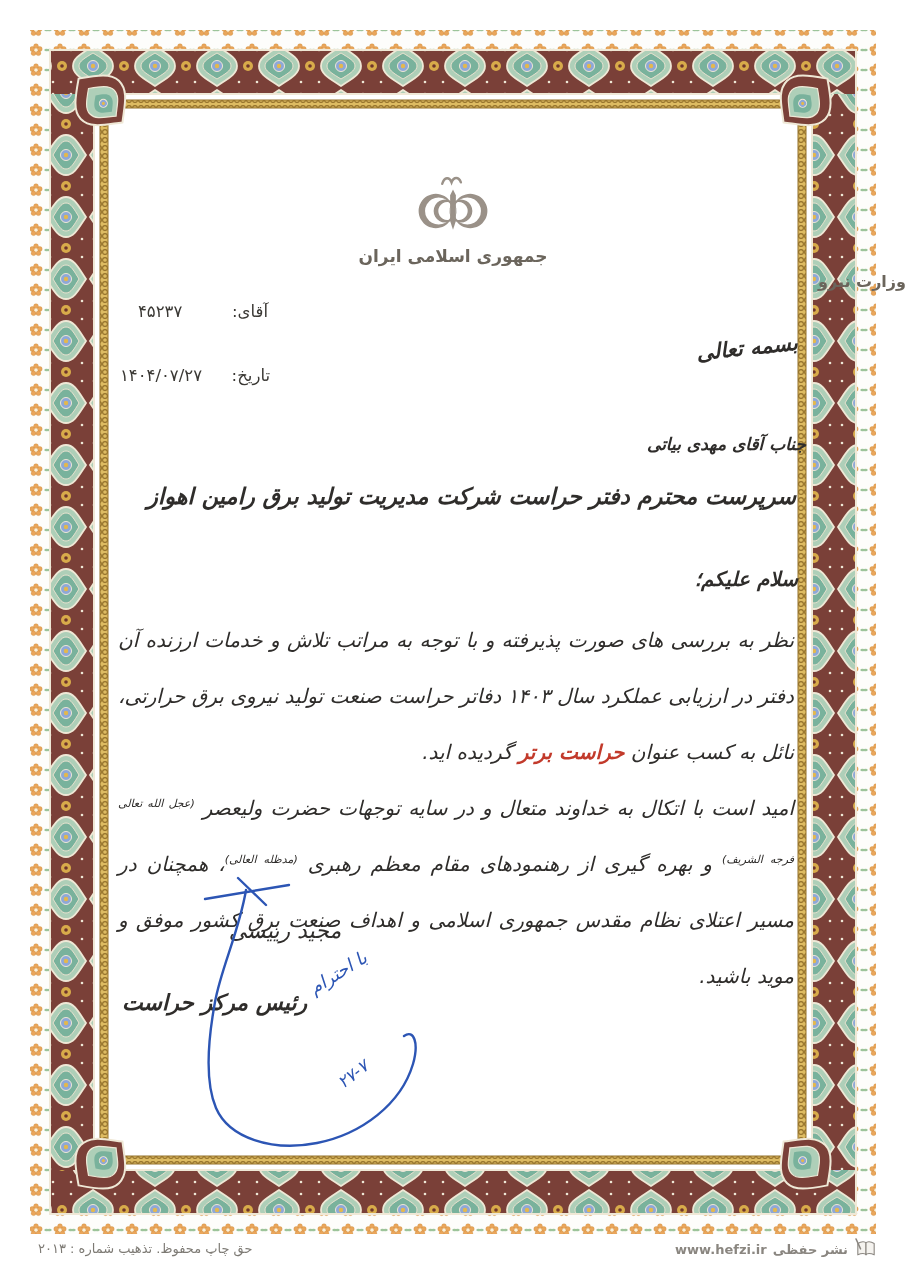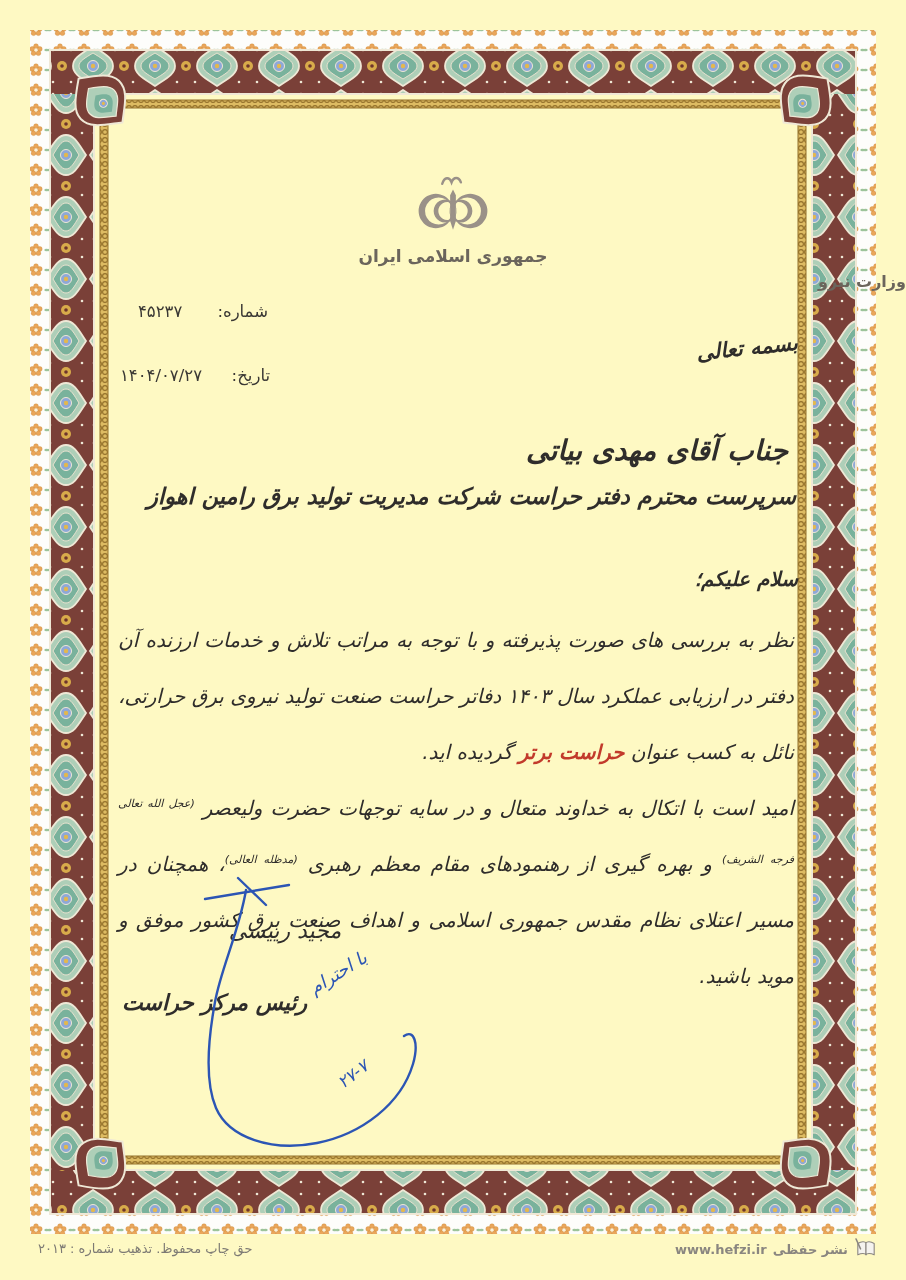--- a/index.html
+++ b/index.html
@@ -1,32 +1,32 @@
 <!DOCTYPE html>
 <html lang="fa"><head>
 <meta charset="utf-8">
 <style>
   html,body{margin:0;padding:0;background:#e9e9e7;}
   .page{
     position:relative;width:906px;height:1280px;margin:0 auto;
-    background:#fef9c3;overflow:hidden;
+    background:#ffffff;overflow:hidden;
     font-family:"DejaVu Sans",sans-serif;color:#2f2d2b;
   }
   .frame{position:absolute;top:0;left:0;pointer-events:none;}
   .emblem{position:absolute;top:172px;left:50%;transform:translateX(-50%);}
   .org-line{position:absolute;left:0;right:0;text-align:center;color:#6b655c;font-weight:bold;}
   .country{top:246px;font-size:17px;letter-spacing:1px;}
   .ministry{top:272px;font-size:16px;letter-spacing:2px;text-align:right;}
   .meta-row{position:absolute;direction:rtl;display:flex;align-items:baseline;gap:14px;font-size:16.5px;color:#3a3834;}
   .meta-num{top:302px;left:138px;width:130px;justify-content:space-between;}
   .meta-date{top:366px;left:120px;width:150px;justify-content:space-between;}
   .callig{font-style:italic;}
   .besmeleh{position:absolute;top:336px;left:672px;width:150px;text-align:center;
     font-size:21px;font-weight:bold;transform:rotate(-6deg);}
-  .recipient-name{position:absolute;top:434px;right:118px;direction:rtl;font-size:28px;font-weight:bold;white-space:nowrap;text-align:center;}
+  .recipient-name{position:absolute;top:434px;right:100px;direction:rtl;font-size:17px;font-weight:bold;white-space:nowrap;text-align:center;}
   .recipient-title{position:absolute;top:483px;right:110px;direction:rtl;font-size:22.5px;font-weight:bold;white-space:nowrap;}
   .salutation{position:absolute;top:567px;right:108px;direction:rtl;font-size:20px;font-weight:bold;}
   .body-text{position:absolute;top:612px;right:112px;left:118px;direction:rtl;
     text-align:justify;font-size:20px;line-height:56px;font-weight:500;}
   .body-text p{margin:0;}
   .hl{font-weight:bold;}
   sup.honorific{font-size:11px;line-height:0;}
   .sig-name{position:absolute;top:918px;left:185px;width:200px;text-align:center;direction:rtl;font-size:22px;font-weight:normal;}
   .sig-title{position:absolute;top:990px;left:122px;width:250px;text-align:left;direction:rtl;font-size:22px;font-weight:bold;}
   .ink{color:#2c55b4;}
@@ -133,21 +133,21 @@
         <path fill-rule="evenodd" d="M84,28 a24,24 0 1,0 0.01,0 Z M80,33 a19,19 0 1,0 0.01,0 Z"></path>
         <path d="M60,22 L64,30 V66 L60,78 L56,66 V30 Z"></path>
       </g>
     </svg>
   </div>
 
   <div class="org-line country">جمهوری اسلامی ایران</div>
   <div class="org-line ministry">وزارت نیرو</div>
 
   <div class="meta-row meta-num">
-    <span>شماره:</span>
+    <span>آقای:</span>
     <span>۴۵۲۳۷</span>
   </div>
   <div class="meta-row meta-date">
     <span>تاریخ:</span>
     <span>۱۴۰۴/۰۷/۲۷</span>
   </div>
 
   <div class="besmeleh callig">بسمه تعالی</div>
 
   <div class="recipient-name callig">جناب آقای مهدی بیاتی</div>

